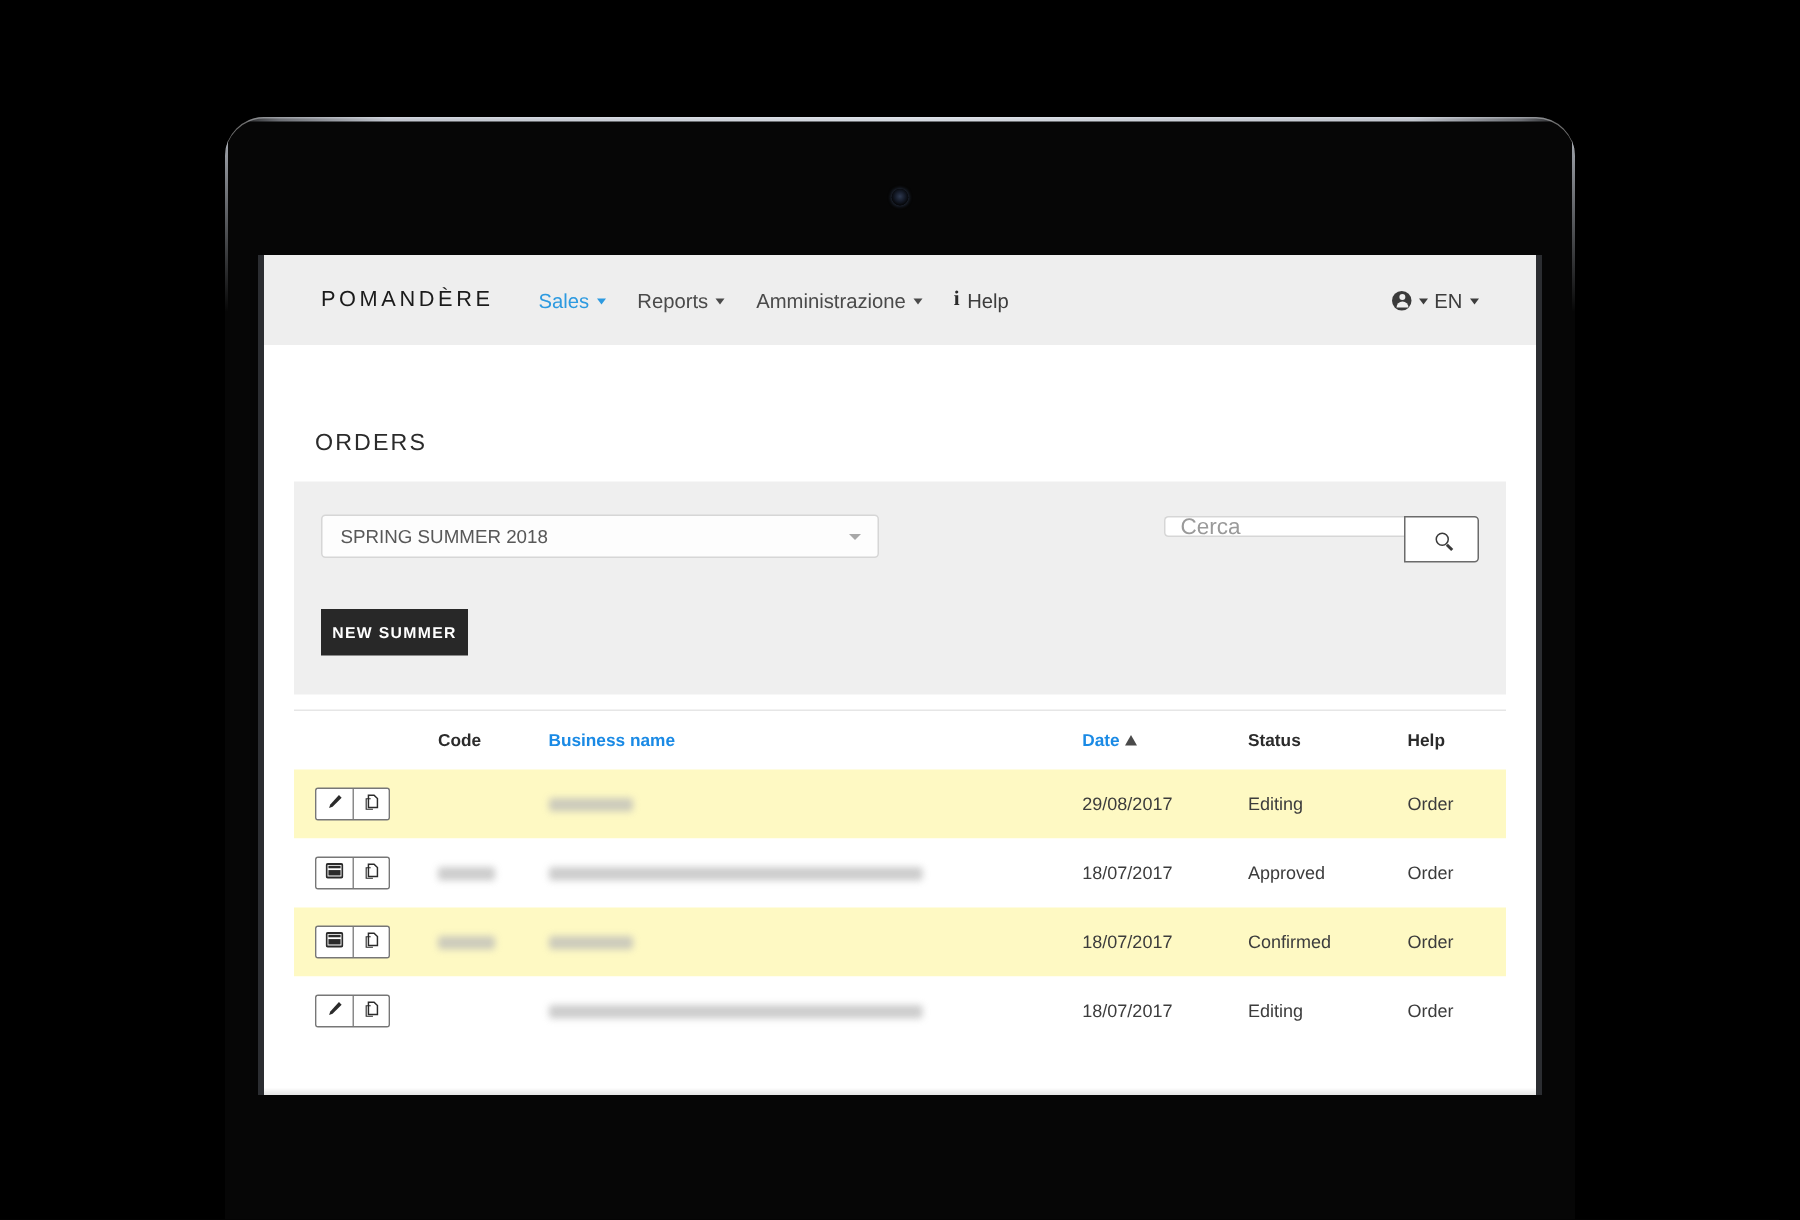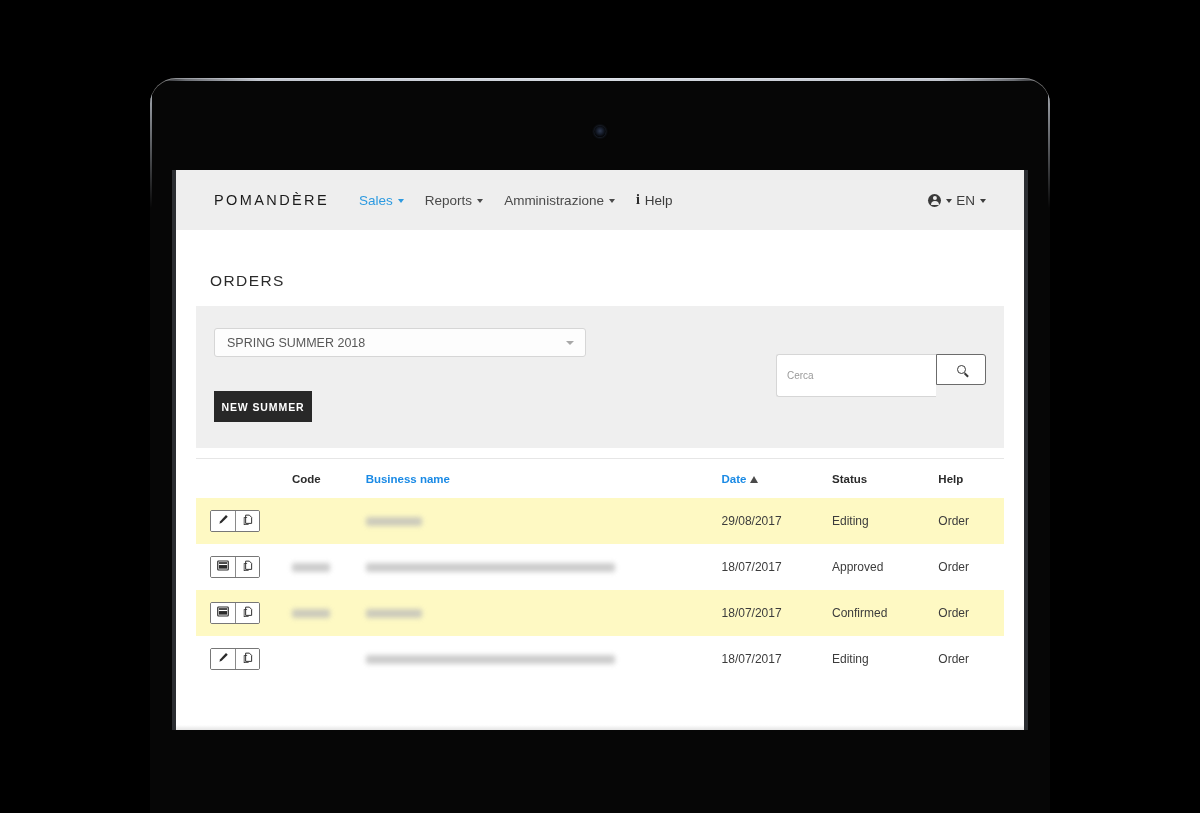--- a/index.html
+++ b/index.html
@@ -179,36 +179,36 @@
     content: "";
     position: absolute;
     left: 50%; bottom: 1.1px;
     transform: translateX(-50%);
     width: 8px; height: 4.4px;
     border-radius: 4px 4px 0 0;
     background: #eeeeee;
   }
 
   
-  #page-body { padding: 0 20px; }
+  #page-body { padding: 15px 20px; }
 
   #page-title {
     font-size: 15.5px;
     letter-spacing: 1.4px;
     color: #2b2b2b;
     padding: 42px 0 16px 14px;
     font-weight: 400;
   }
 
   
   #filter-panel {
     background: #efefef;
     padding: 22px 18px 26px 18px;
     display: flex;
-    align-items: center;
+    align-items: flex-start;
   }
   #filter-left { width: 372px; }
 
   .select-box {
     position: relative;
     width: 372px;
     height: 29px;
     background: #fdfdfd;
     border: 1px solid #d6d6d6;
     border-radius: 3px;
@@ -238,27 +238,27 @@
     display: flex;
     align-items: flex-start;
     padding-top: 1px;
   }
   #search-wrap {
     display: flex;
     align-items: stretch;
   }
   #search-input {
     width: 160px;
-    height: 43px;
+    height: 14px;
     border: 1px solid #d6d6d6;
     border-right: none;
     border-radius: 3px 0 0 3px;
     background: #ffffff;
     padding: 0 10px;
-    font-size: 10px;
+    font-size: 15px;
     color: #555;
     font-family: "Liberation Sans", sans-serif;
     outline: none;
   }
   #search-input::placeholder { color: #9a9a9a; }
   #search-button {
     width: 50px;
     height: 31px;
     border: 1px solid #6b6b6b;
     background: #ffffff;

